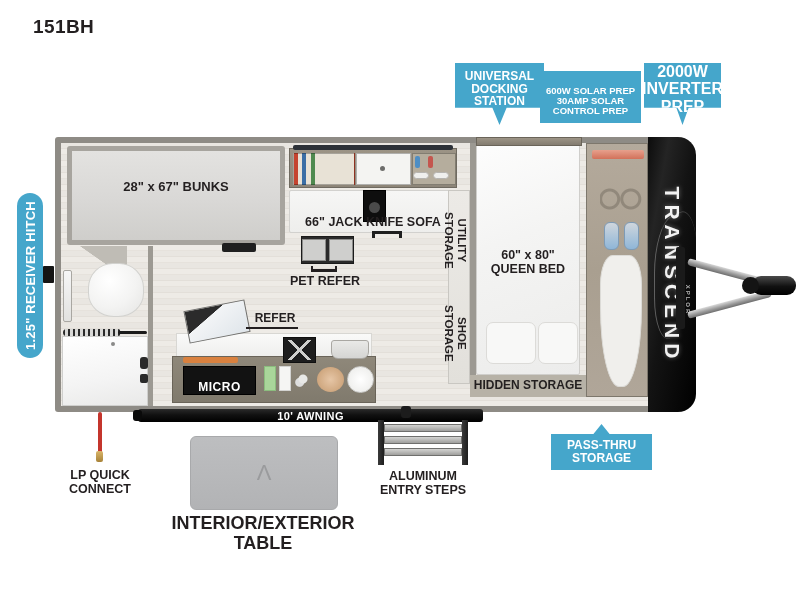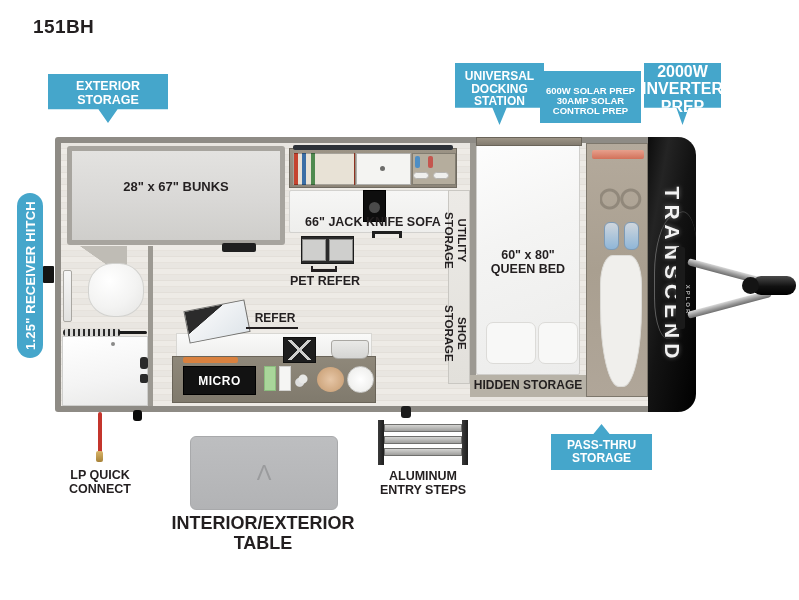--- a/index.html
+++ b/index.html
@@ -166,21 +166,21 @@
   .counter{
     background:linear-gradient(180deg,#8f887a 0%,#807a6d 100%);
     border:1px solid #6a6459;
   }
   .backsplash{
     background:linear-gradient(180deg,#fafaf9 0%,#eeeeec 100%);
     border:1px solid #d8d7d3;
   }
   .micro{
     background:#121212;border:1px solid #000;
-    display:flex;align-items:center;justify-content:center;
+    display:flex;align-items:flex-end;justify-content:center;
   }
   .micro span{color:#fff;font-weight:700;font-size:12px;letter-spacing:.5px;}
 
   .shower{
     background:linear-gradient(170deg,#ffffff 0%,#f4f4f4 60%,#e9e9e8 100%);
     border:1px solid #cfcfcd;
   }
   .toilet{
     background:radial-gradient(circle at 38% 32%,#ffffff 0%,#f3f3f2 55%,#e4e4e2 100%);
     border:1px solid #d2d2cf;
@@ -275,24 +275,20 @@
     border:1px solid #6a6459;
   }
 </style>
 </head>
 <body>
 
 <div id="stage">
 
   <div class="title">151BH</div>
 
-  <div class="callout down" style="left:48px;top:74px;width:120px;height:49px;font-size:12.5px;">
-    <span>EXTERIOR
-STORAGE</span>
-  </div>
 
   <div class="callout down" style="left:455px;top:63px;width:89px;height:62px;font-size:12px;">
     <span>UNIVERSAL
 DOCKING
 STATION</span>
   </div>
 
   <div class="callout flat" style="left:540px;top:63px;width:101px;height:62px;font-size:9.5px;margin-top:8px;">
     <span>600W SOLAR PREP
 30AMP SOLAR
@@ -442,20 +438,23 @@
   </div>
 
   <div class="tongue" style="left:690px;top:250px;width:100px;height:75px;">
     <div class="arm" style="left:-2px;top:8px;width:86px;transform:rotate(15deg);transform-origin:left center;"></div>
     <div class="arm" style="left:-2px;top:62px;width:86px;transform:rotate(-15deg);transform-origin:left center;"></div>
     <div class="coupler" style="left:62px;top:26px;width:44px;height:19px;"></div>
     <div class="blk" style="left:52px;top:27px;width:17px;height:17px;background:#141414;border-radius:50%;"></div>
   </div>
   <div class="jack" style="left:676px;top:247px;height:82px;"></div>
 
+  <div class="awning" style="left:138px;top:409px;width:345px;height:13px;">
+    <span>10' AWNING</span>
+  </div>
   <div class="blk" style="left:133px;top:410px;width:9px;height:11px;background:#0a0a0a;border-radius:3px;"></div>
   <div class="blk" style="left:401px;top:406px;width:10px;height:12px;background:#1c1c1c;border-radius:3px;"></div>
 
   <div class="steps" style="left:378px;top:420px;width:90px;height:45px;">
     <div class="leg" style="left:0;"></div>
     <div class="leg" style="right:0;"></div>
     <div class="tread" style="top:4px;"></div>
     <div class="tread" style="top:16px;"></div>
     <div class="tread" style="top:28px;"></div>
   </div>

